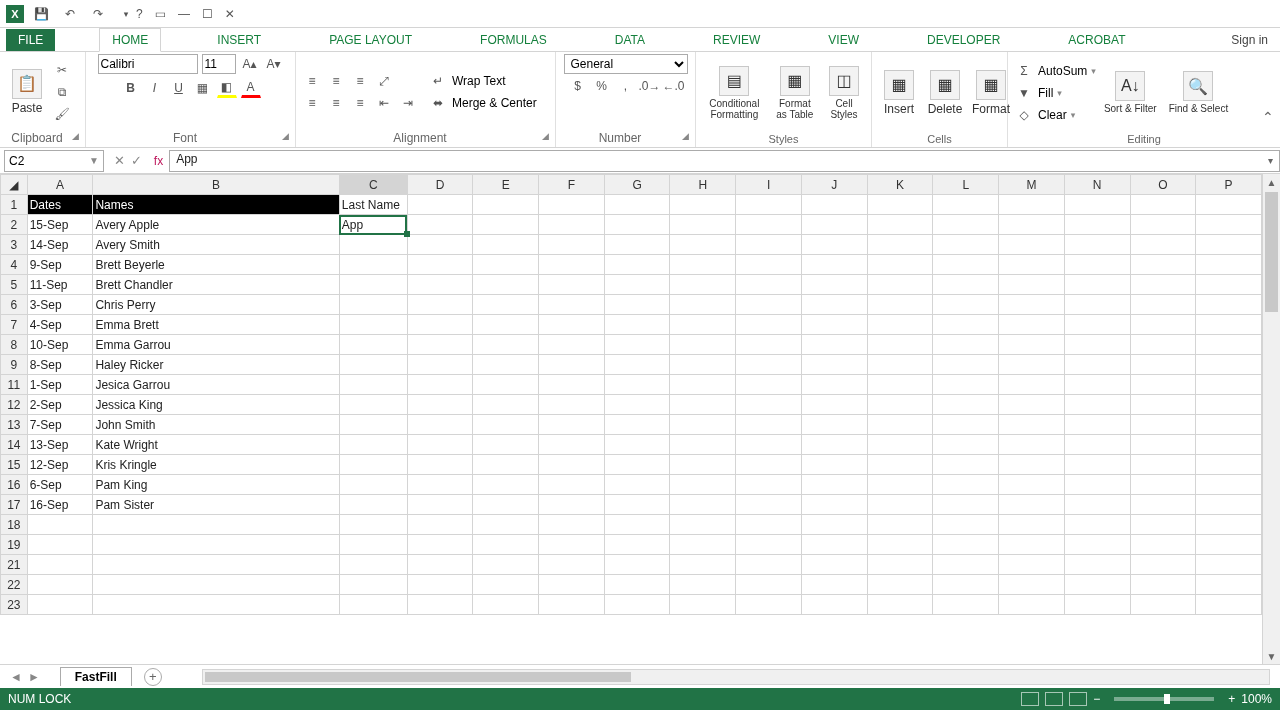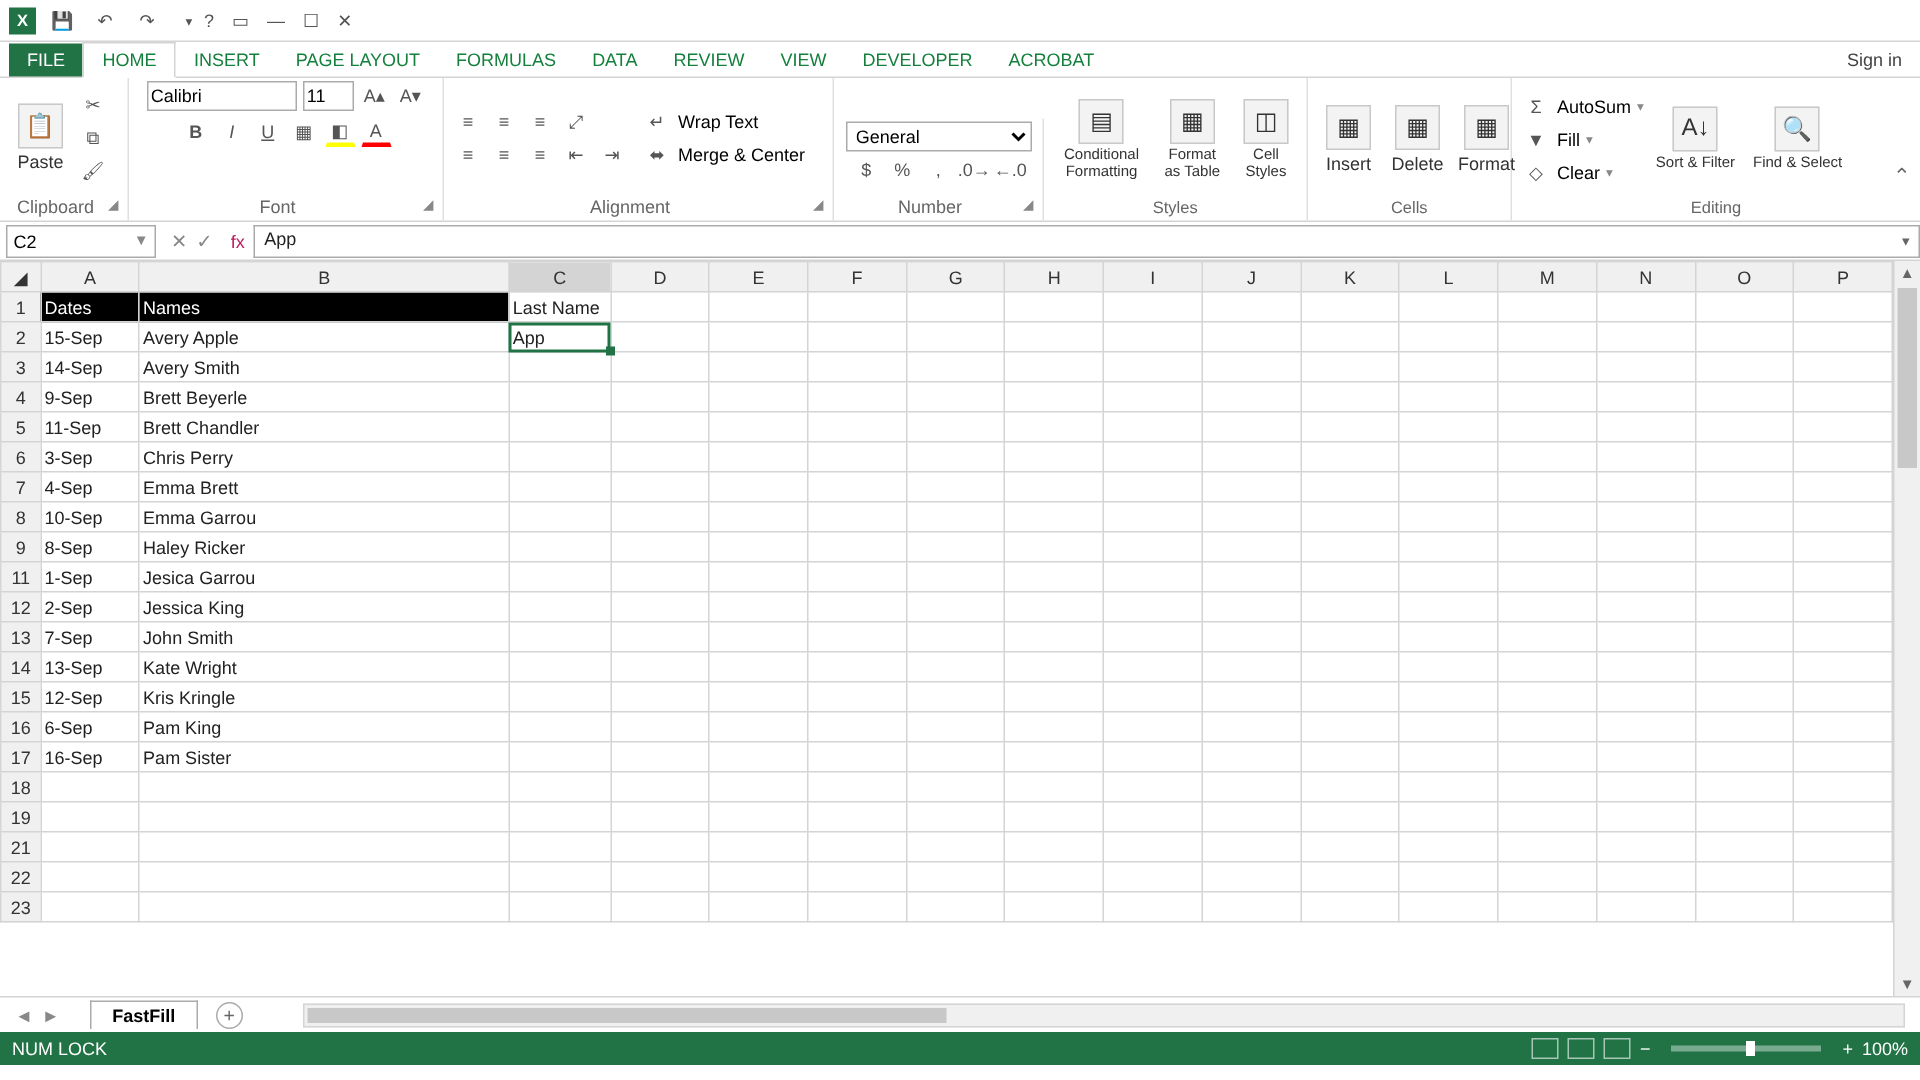--- a/index.html
+++ b/index.html
@@ -6,21 +6,21 @@
 body { background:#fff; overflow:hidden; width:1280px; height:720px; position:relative; }
 
 
 .titlebar { height:28px; background:#fff; display:flex; align-items:center; border-bottom:1px solid #d4d4d4; }
 .titlebar .qat { display:flex; align-items:center; gap:8px; padding-left:6px; }
 .excel-logo { width:18px; height:18px; background:#217346; color:#fff; display:flex; align-items:center; justify-content:center; font-weight:bold; font-size:11px; }
 .title-center { flex:1; text-align:center; color:#444; font-size:12px; }
 .titlebar .wincontrols { display:flex; gap:12px; padding-right:10px; color:#555; }
 
 
-.ribbontabs { height:24px; background:#fff; display:flex; align-items:flex-end; border-bottom:1px solid #d4d4d4; padding-left:6px; }
+.ribbontabs { height:24px; background:#fff; display:flex; align-items:flex-end; border-bottom:1px solid #d4d4d4; padding-left:6px;gap:44px; }
 .ribbontabs .tab { padding:4px 12px; font-size:12px; color:#15803d; cursor:pointer; }
 .ribbontabs .tab.file { background:#217346; color:#fff; }
 .ribbontabs .tab.active { border:1px solid #d4d4d4; border-bottom:1px solid #fff; background:#fff; margin-bottom:-1px; }
 .signin { margin-left:auto; padding:4px 12px; color:#444; }
 
 
 .ribbon { height:96px; background:#fff; border-bottom:1px solid #d4d4d4; display:flex; position:relative;}
 .group { border-right:1px solid #e0e0e0; padding:2px 6px 0 6px; display:flex; flex-direction:column; justify-content:space-between; position:relative;}
 .group-label { text-align:center; font-size:11px; color:#666; padding:2px 0; white-space:nowrap;}
 .group-label .dlg { float:right; font-size:9px; color:#888; margin-left:4px;}
@@ -175,21 +175,21 @@
           </div>
         <div class="row">
             <span class="smbtn">⬌</span>
             <span>Merge &amp; Center</span>
           </div>
       </div>
     </div>
     <div class="group-label"><span>Alignment</span><span class="dlg">◢</span></div>
   </div>
 
-  <div class="group" style="width:140px;margin-top:27px;">
+  <div class="group" style="width:140px;">
     <div class="group-body stack">
       <select style="width:124px;"><option>General</option></select>
       <div class="row">
         <span class="smbtn">$</span>
         <span class="smbtn">%</span>
         <span class="smbtn">,</span>
         <span class="smbtn">.0→</span>
         <span class="smbtn">←.0</span>
       </div>
     </div>

